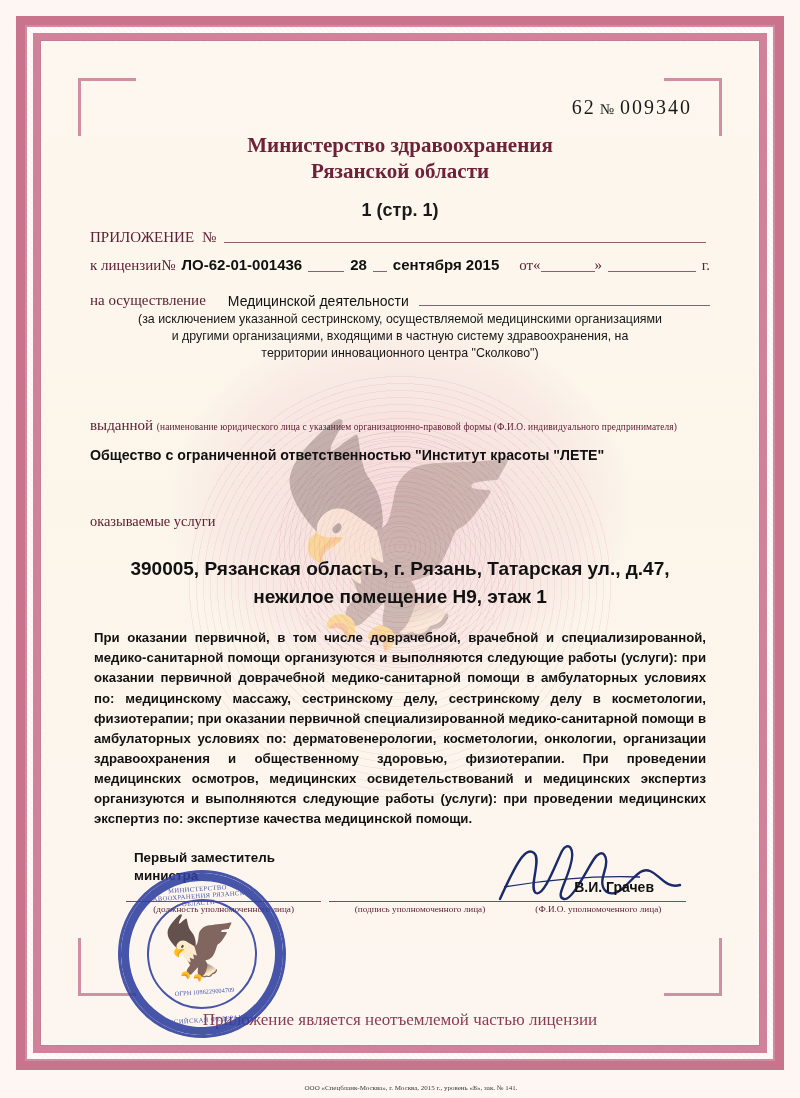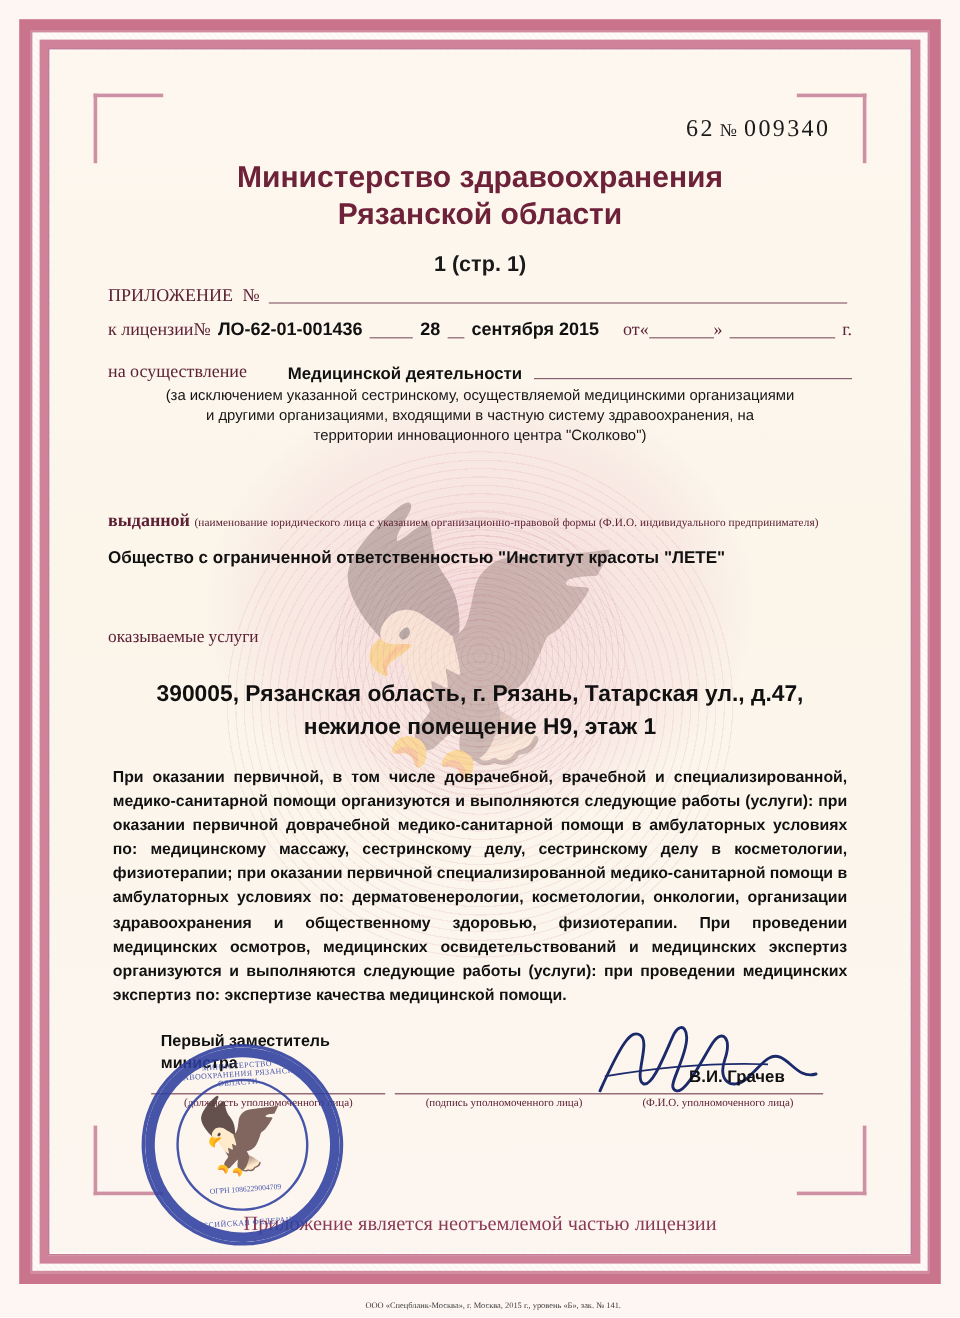--- a/index.html
+++ b/index.html
@@ -103,23 +103,23 @@
     font-size: 20px;
     letter-spacing: 2px;
     color: #1b1b1b;
     margin: 30px 18px 0 0;
   }
   .serial .no-sign { font-size: 15px; letter-spacing: 0; margin: 0 6px 0 4px; }
 
   
   .doc-title {
     text-align: center;
-    font-family: Liberation Sans, sans-serif;
-    font-weight: bold;
-    font-size: 25px;
+    font-family: Liberation Serif, serif;
+    font-weight: bold;
+    font-size: 21px;
     line-height: 1.22;
     color: #6d2239;
     margin-top: 14px;
   }
 
   .appendix-num {
     text-align: center;
     font-size: 18px;
     font-weight: bold;
     margin-top: 16px;
@@ -167,24 +167,24 @@
   .act-row {
     display: flex;
     align-items: flex-end;
     margin-top: 18px;
     font-family: "Liberation Serif", serif;
     font-size: 15px;
     color: #5d2034;
   }
   .act-row .act-val {
     font-family: "Liberation Sans", sans-serif;
-    font-weight: bold;
+    font-weight: normal;
     font-size: 14px;
     color: #111;
-    margin-left: 34px;
+    margin-left: 22px;
     text-align: center;
   }
   .act-row .rule-after {
     flex: 1;
     border-bottom: 1px solid #8a6070;
     margin: 0 0 3px 10px;
     height: 12px;
   }
   .act-note {
     text-align: center;
@@ -196,21 +196,21 @@
   }
 
   
   .issued-label {
     margin-top: 52px;
     font-family: "Liberation Serif", serif;
     font-size: 15px;
     color: #5d2034;
     line-height: 1.35;
   }
-  .issued-label b { font-weight: bold; }
+  .issued-label b { font-weight: normal; }
   .issued-hint {
     font-size: 9.4px;
     color: #5d2034;
     letter-spacing: .1px;
   }
   .issued-value {
     margin-top: 12px;
     font-size: 14.2px;
     font-weight: bold;
     color: #111;

